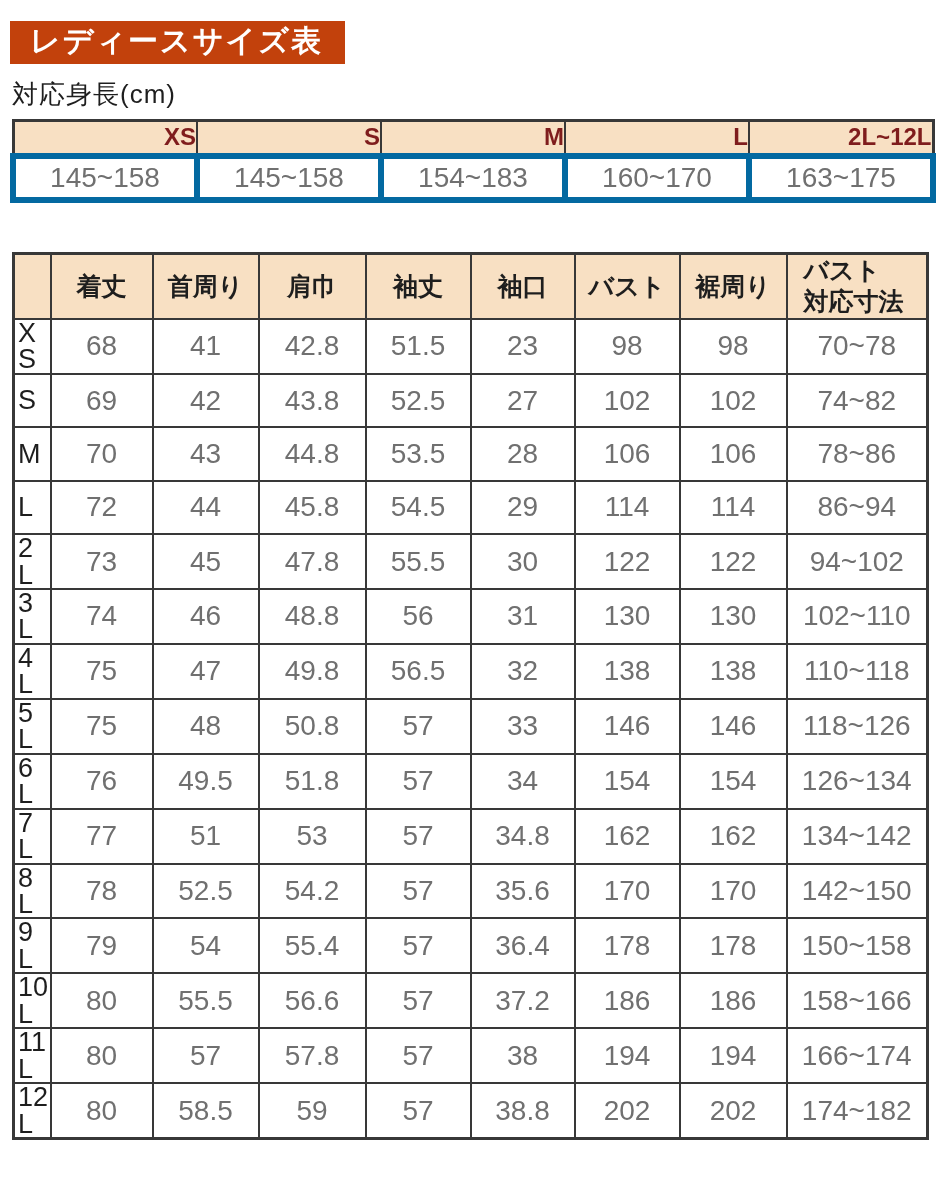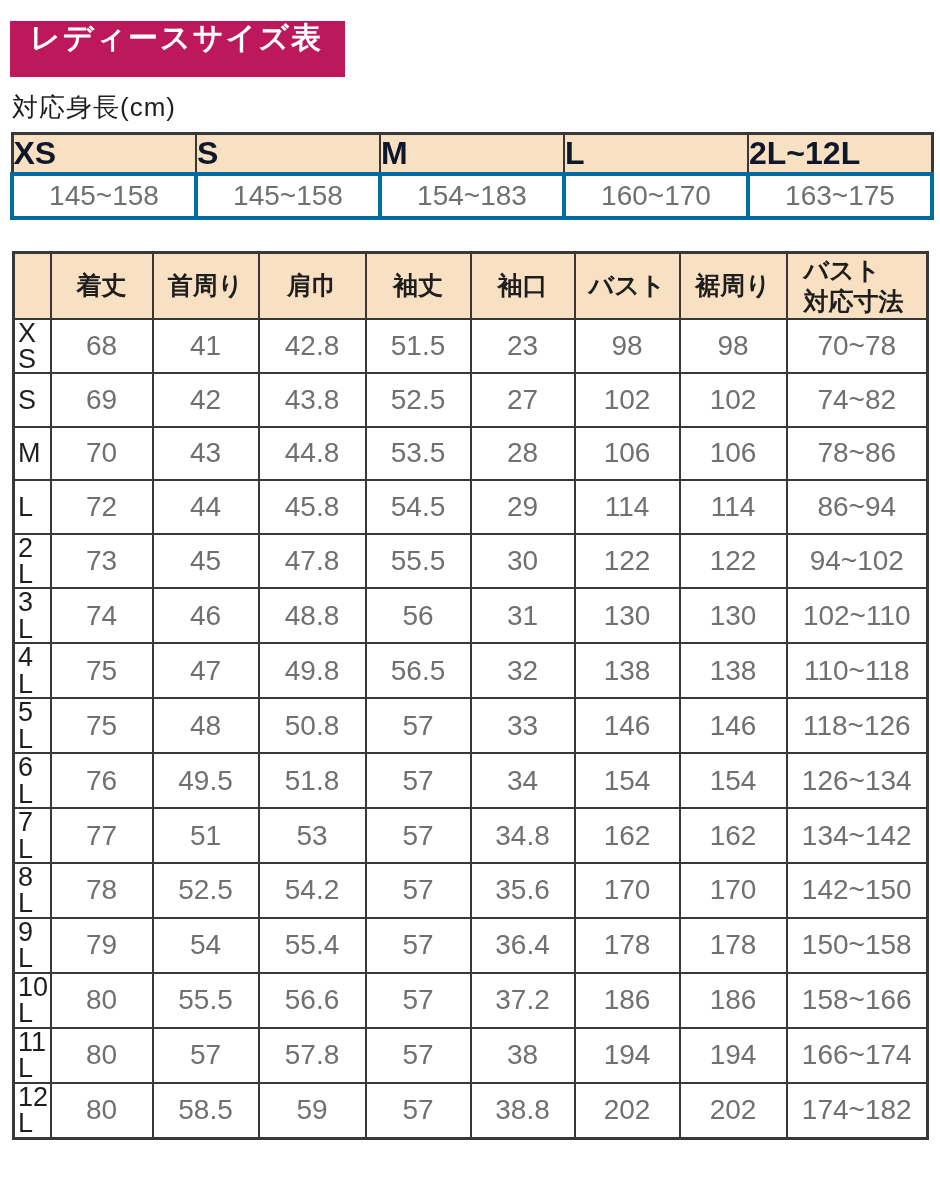--- a/index.html
+++ b/index.html
@@ -7,28 +7,27 @@
     width: 940px; height: 1200px;
     background: #ffffff;
     font-family: "Liberation Sans", "DejaVu Sans", sans-serif;
     overflow: hidden;
   }
   .page { position: relative; width: 940px; height: 1200px; }
 
   .title-bar {
     display: inline-block;
     margin: 21px 0 0 10px;
-    padding: 3px 22px 20px 20px;
-    background: #be185d;
+    padding: 3px 22px 7px 20px;
+    background: #c2410c;
     color: #ffffff;
     font-size: 30px;
     font-weight: bold;
     letter-spacing: 2px;
     line-height: 1.1;
-    font-family: Liberation Mono, monospace;
   }
   .subtitle {
     margin: 13px 0 7px 12px;
     font-size: 26px;
     font-weight: normal;
     color: #1e1e1e;
     letter-spacing: 1px;
   }
 
   table { border-collapse: collapse; table-layout: fixed; }
@@ -36,37 +35,37 @@
   
   .height-table {
     margin-left: 10px;
     width: 920px;
     border: 3px solid #383838;
   }
   .height-table th {
     background: #F8E0C3;
     border: 2px solid #383838;
     height: 35px;
-    font-size: 32px;
+    font-size: 24px;
     font-weight: bold;
-    color: #0f172a;
-    text-align: left;
+    color: #7f1d1d;
+    text-align: right;
   }
   .height-table td {
-    border: 4px solid #0369a1;
+    border: 6px solid #0369a1;
     height: 44px;
     font-size: 28px;
     color: #707070;
     text-align: center;
     background: #ffffff;
   }
 
   
   .size-table {
-    margin: 31px 0 0 12px;
+    margin: 49px 0 0 12px;
     width: 914px;
     border: 3px solid #383838;
   }
   .size-table th {
     background: #F8E0C3;
     border: 2px solid #383838;
     height: 66px;
     font-size: 25px;
     font-weight: bold;
     color: #1e1e1e;

